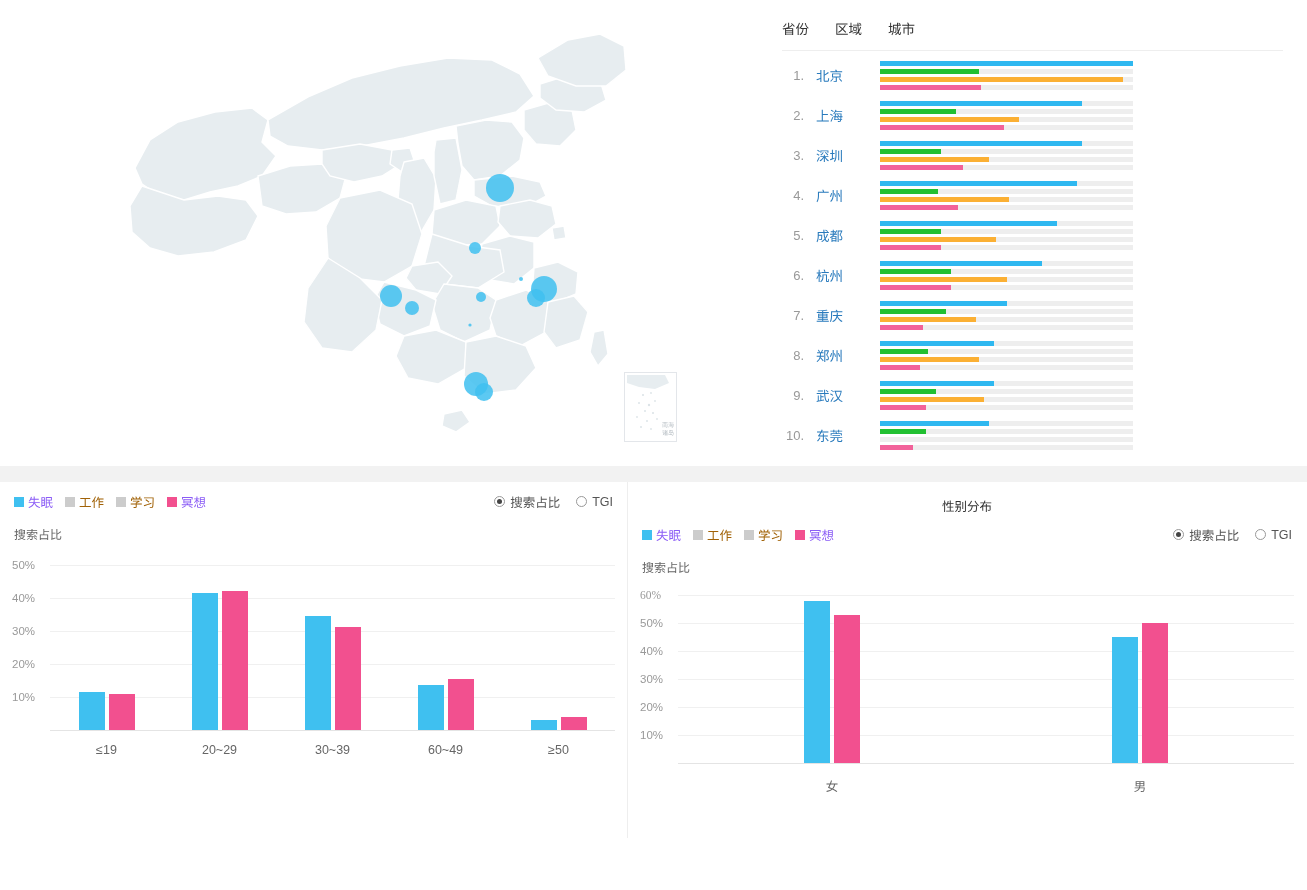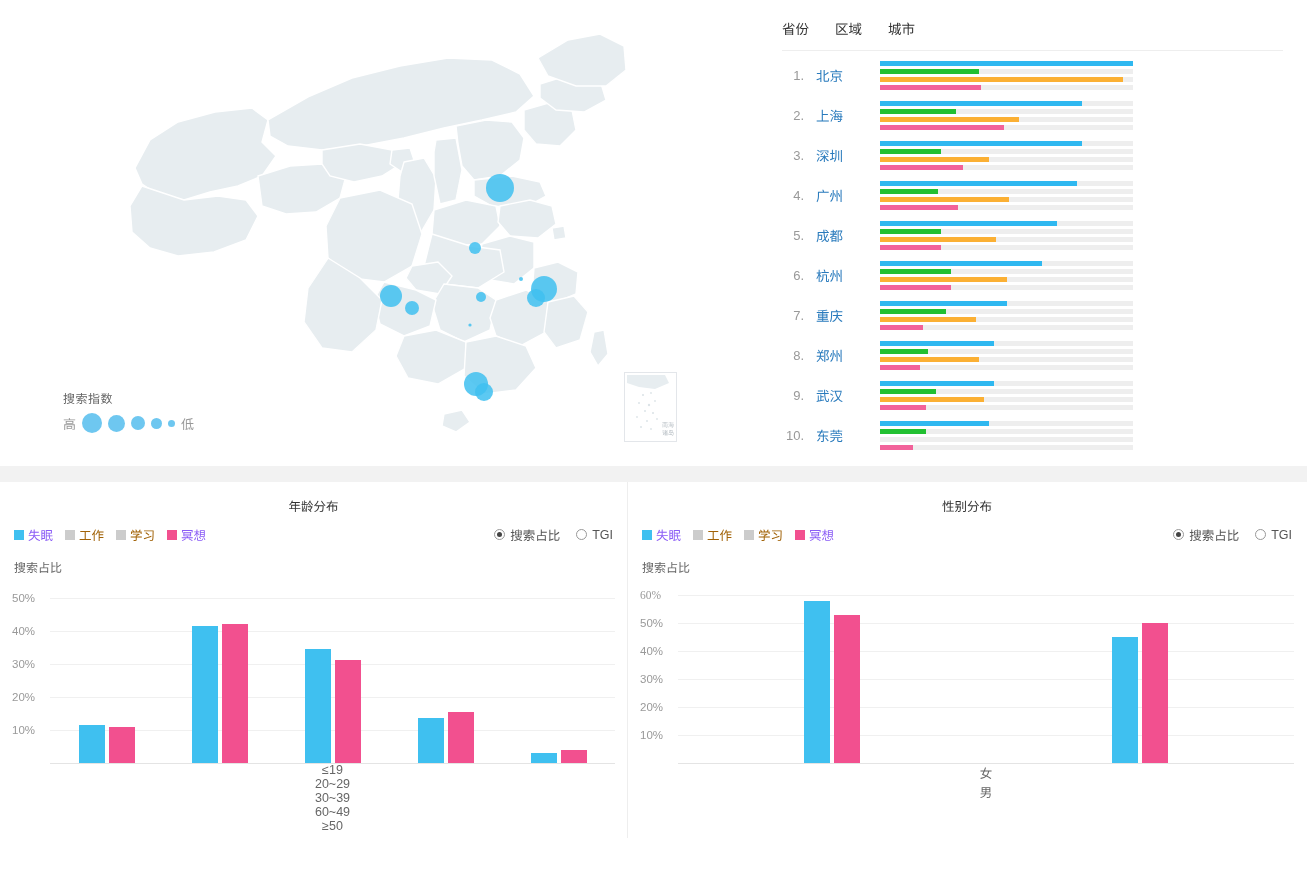--- a/index.html
+++ b/index.html
@@ -184,21 +184,21 @@
     position: absolute; left: 38px; right: 0; bottom: 0; top: 0;
     display: flex;
   }
   .bar-group {
     flex: 1; display: flex; align-items: flex-end;
     justify-content: center; gap: 4px; height: 100%;
   }
   .vbar { width: 26px; }
   .x-labels {
     position: relative; margin-left: 38px;
-    display: flex; padding-top: 0; flex-direction: column;
+    display: flex; padding-top: 13px;
   }
   .x-label {
     flex: 1; text-align: center; font-size: 12.5px; color: #666;
   }
 </style>
 </head>
 <body>
 
 <div class="region-panel">
 
@@ -281,32 +281,20 @@
         <circle cx="484" cy="392" r="9" fill="#3fc0f0" opacity="0.85"></circle>
         <circle cx="391" cy="296" r="11" fill="#3fc0f0" opacity="0.85"></circle>
         <circle cx="412" cy="308" r="7" fill="#3fc0f0" opacity="0.85"></circle>
         <circle cx="475" cy="248" r="6" fill="#3fc0f0" opacity="0.85"></circle>
         <circle cx="481" cy="297" r="5" fill="#3fc0f0" opacity="0.85"></circle>
         <circle cx="521" cy="279" r="2" fill="#3fc0f0" opacity="0.85"></circle>
         <circle cx="470" cy="325" r="1.6" fill="#3fc0f0" opacity="0.85"></circle>
       </g>
     </svg>
 
-    <div class="map-legend">
-      <div class="map-legend-title">搜索指数</div>
-      <div class="legend-scale">
-        <span class="legend-cap">高</span>
-        <span class="legend-dot ld1"></span>
-        <span class="legend-dot ld2"></span>
-        <span class="legend-dot ld3"></span>
-        <span class="legend-dot ld4"></span>
-        <span class="legend-dot ld5"></span>
-        <span class="legend-cap">低</span>
-      </div>
-    </div>
 
     <div class="inset-map">
       <svg width="51" height="68" viewBox="0 0 51 68">
         <path d="M2,2 L40,2 L44,10 L30,16 L14,14 L2,10 Z" fill="#e7edf0"></path>
         <g fill="#dde4e8">
           <circle cx="18" cy="22" r="1.1"></circle>
             <circle cx="26" cy="20" r="0.9"></circle>
           <circle cx="14" cy="30" r="1"></circle>
             <circle cx="24" cy="32" r="1.2"></circle>
           <circle cx="30" cy="28" r="0.9"></circle>
@@ -513,21 +501,20 @@
           </div>
         </div>
       </div>
   </div>
 </div>
 
 <div class="demo-panel">
 
   <div class="charts-row">
     <div class="chart-block left">
-      <div class="chart-title">年龄分布</div>
 
       <div class="chart-controls">
         <div class="legend-group" id="age-legend">
             <div class="legend-item on">
               <span class="legend-swatch" style="background: rgb(63, 192, 240);"></span>
               <span class="legend-text">失眠</span>
             </div>
             <div class="legend-item off">
               <span class="legend-swatch" style="background: rgb(204, 204, 204);"></span>
               <span class="legend-text">工作</span>

